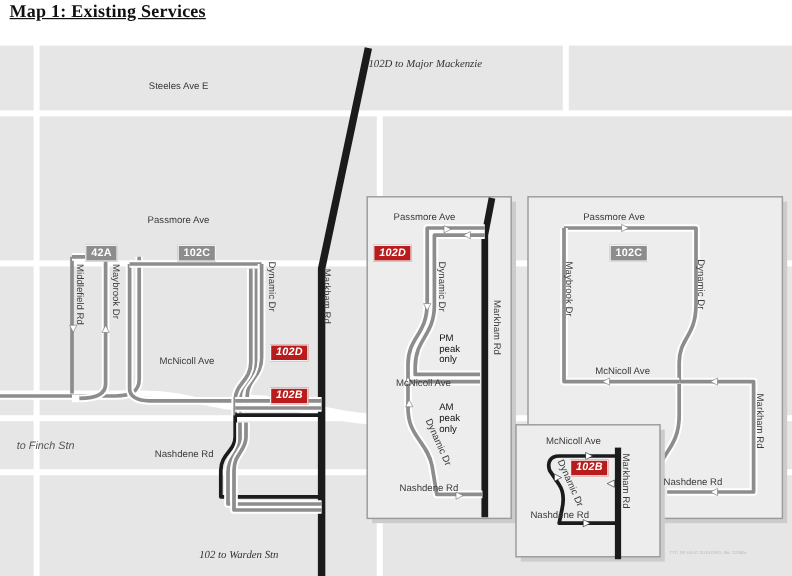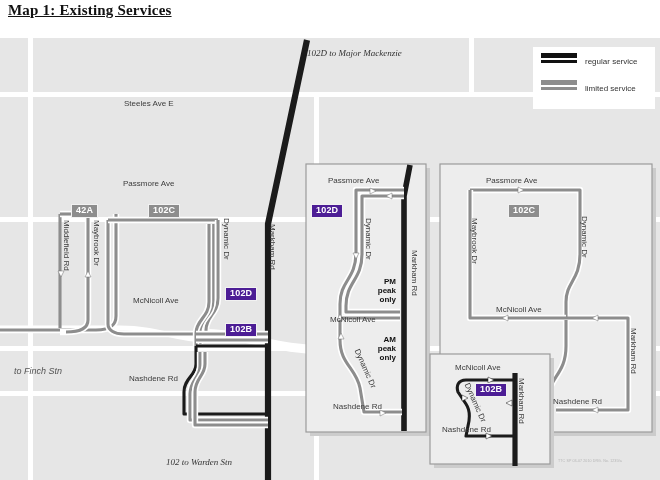--- a/index.html
+++ b/index.html
@@ -22,31 +22,31 @@
   #map svg{display:block;}
 
   
   .lbl{position:absolute;color:#333;font-size:8px;white-space:nowrap;line-height:1;}
   .lbl.street{color:#3b3b3b;font-size:8px;}
   .lbl.vert{transform-origin:0 0;}
   .lbl.big{font-size:15px;font-weight:bold;color:#222;}
   .lbl.ital{font-style:italic;font-size:9px;color:#333;font-family:Liberation Serif, serif;}
   .lbl.ghost{font-size:17px;font-weight:bold;color:#9a9a9a;}
   .lbl.ghost2{font-style:italic;font-size:9px;color:#555;}
-  .lbl.peak{font-size:8px;font-weight:bold;color:#111;text-align:right;line-height:1.12;}
+  .lbl.peak{font-size:8px;font-weight:normal;color:#111;text-align:left;line-height:1.12;}
 
   
   .badge{
     position:absolute;display:inline-block;
     font-size:9px;font-weight:bold;color:#ffffff;
     padding:1px 4px 2px 4px;line-height:1;
     border:1px solid #f2f2f2;
     letter-spacing:.2px;
   }
-  .badge.reg{background:#4c1d95;}
+  .badge.reg{background:#b91c1c;font-style:italic;}
   .badge.lim{background:#8d8d8d;}
 
   
   #legend{
     position:absolute;left:533px;top:47px;width:122px;height:62px;
     background:#ffffff;
   }
   .leg-row{position:absolute;left:8px;height:20px;}
   .leg-sw{position:absolute;left:0;width:36px;}
   .leg-sw i{display:block;width:36px;}
@@ -200,21 +200,21 @@
 
         <path class="reg" d="M 515 352 L 466 352 C 458 352 456 358 458 364 L 466 376 C 470 382 470 390 468 398 L 466 408 L 515 408" stroke-width="3.4"></path>
 
         <polygon class="arwd" points="488,349 494,352 488,355"></polygon>
         <polygon class="arwd" points="512,372 506,375 512,378"></polygon>
         <polygon class="arwd" points="468,370 462,367 462,373"></polygon>
         <polygon class="arwd" points="486,405 492,408 486,411"></polygon>
       </g>
     </svg>
 
-    <div class="lbl street" style="left:124px;top:72px;">Steeles Ave E</div>
+    <div class="lbl street" style="left:124px;top:40px;">Steeles Ave E</div>
 
 
     <div class="lbl ital" style="left:307px;top:21px;">102D to Major Mackenzie</div>
 
     <div class="lbl ital" style="left:166px;top:430px;">102 to Warden Stn</div>
 
     <div class="lbl street" style="left:123px;top:152px;">Passmore Ave</div>
 
     <div class="lbl street" style="left:133px;top:269px;">McNicoll Ave</div>
 
@@ -260,34 +260,16 @@
     <div class="lbl street" style="left:553px;top:370px;">Nashdene Rd</div>
 
     <div class="lbl street" style="left:455px;top:336px;">McNicoll Ave</div>
     <div class="badge reg" style="left:475px;top:355px;">102B</div>
     <div class="lbl street vert" style="left:470px;top:354px;transform:rotate(66deg);">Dynamic Dr</div>
     <div class="lbl street vert" style="left:525px;top:350px;transform:rotate(90deg);">Markham Rd</div>
     <div class="lbl street" style="left:442px;top:398px;">Nashdene Rd</div>
 
   </div>
 
-  <div id="legend">
-    <div class="leg-row" style="top:6px;">
-      <span class="leg-sw">
-        <i style="height:5px;background:#111111;"></i>
-        <i style="height:2px;background:#ffffff;"></i>
-        <i style="height:3px;background:#111111;"></i>
-      </span>
-      <span class="leg-txt">regular service</span>
-    </div>
-    <div class="leg-row" style="top:33px;">
-      <span class="leg-sw">
-        <i style="height:5px;background:#8d8d8d;"></i>
-        <i style="height:2px;background:#ffffff;"></i>
-        <i style="height:3px;background:#8d8d8d;"></i>
-      </span>
-      <span class="leg-txt">limited service</span>
-    </div>
-  </div>
 
   <div id="fineprint">TTC SP 03-07 2010 DRG. No. 1235fa</div>
 
 </div>
 
 </body></html>

